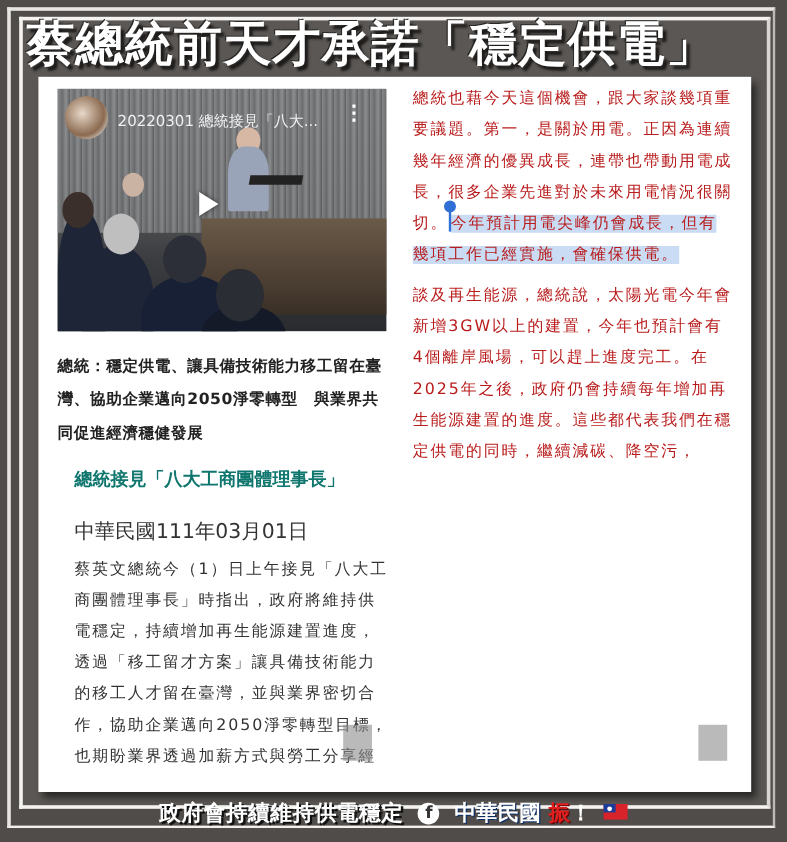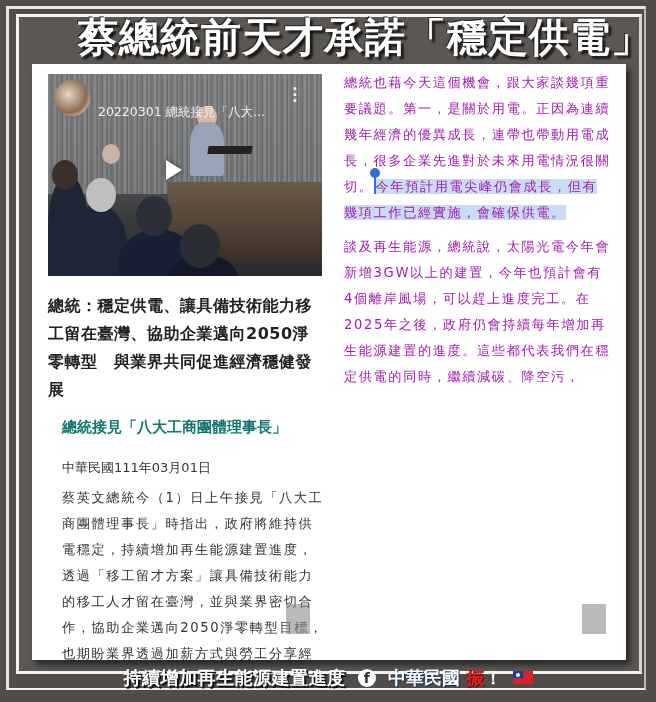--- a/index.html
+++ b/index.html
@@ -1,39 +1,39 @@
 <!DOCTYPE html>
 <html><head>
 <meta charset="utf-8">
 <style>
   html,body{margin:0;padding:0;}
   body{width:656px;height:702px;background:#4f4c49;position:relative;overflow:hidden;font-family:"DejaVu Sans","Liberation Sans",sans-serif;}
   .outer-frame{position:absolute;left:6px;top:6px;width:640px;height:684px;border-left:3px solid #e8e6e3;border-top:3px solid #e8e6e3;border-right:2px solid #bdbab6;border-bottom:2px solid #f2f0ee;box-sizing:border-box;}
   .inner-frame{position:absolute;left:16px;top:14px;width:626px;height:660px;border:3px solid #f4f3f1;border-right-color:#d8d6d3;box-sizing:border-box;background:#5a5754;}
-  .title{position:absolute;left:32px;top:12px;width:620px;text-align:right;color:#fff;font-weight:bold;font-size:40px;letter-spacing:1px;line-height:50px;text-shadow:3px 3px 2px #1d1b1a, -1px -1px 0 #2a2826;white-space:nowrap;}
+  .title{position:absolute;left:22px;top:12px;width:620px;text-align:left;color:#fff;font-weight:bold;font-size:40px;letter-spacing:1px;line-height:50px;text-shadow:3px 3px 2px #1d1b1a, -1px -1px 0 #2a2826;white-space:nowrap;}
   .card{position:absolute;left:32px;top:64px;width:594px;height:596px;background:#fff;box-shadow:4px 5px 6px rgba(0,0,0,0.55);overflow:hidden;}
   .left{position:absolute;left:16px;top:10px;width:276px;}
   .video{position:relative;width:274px;height:202px;background:linear-gradient(180deg,#7a7c7d 0%,#5d5f60 40%,#3b3d40 70%,#2a2b2e 100%);overflow:hidden;}
   .curtain{position:absolute;left:0;top:0;width:100%;height:120px;background:repeating-linear-gradient(90deg,#8b8d8e 0px,#6a6c6e 4px,#909294 7px,#5f6163 10px);opacity:0.85;}
   .table{position:absolute;left:120px;top:108px;width:160px;height:80px;background:linear-gradient(180deg,#6b5a48,#3a2f26);}
   .people{position:absolute;left:0;top:60px;width:180px;height:142px;}
   .person{position:absolute;border-radius:50% 50% 10% 10%;background:#1e2536;}
   .head{position:absolute;border-radius:50%;background:#c9a592;}
   .speaker{position:absolute;left:142px;top:48px;width:34px;height:54px;background:#9aa4b8;border-radius:40% 40% 5% 5%;}
   .speaker-head{position:absolute;left:149px;top:32px;width:20px;height:22px;background:#d7b8a5;border-radius:50%;}
   .podium{position:absolute;left:160px;top:72px;width:44px;height:8px;background:#222;transform:skewX(-10deg);}
   .video-avatar{position:absolute;left:6px;top:6px;width:36px;height:36px;border-radius:50%;background:radial-gradient(circle at 40% 40%,#e8d8c8,#8a6a50 60%,#f2f2f2 90%);}
-  .video-title{position:absolute;left:50px;top:30px;color:#f0f0f0;font-size:12.5px;white-space:nowrap;}
+  .video-title{position:absolute;left:50px;top:19px;color:#f0f0f0;font-size:12.5px;white-space:nowrap;}
   .video-menu{position:absolute;left:244px;top:12px;color:#fff;font-size:14px;font-weight:bold;line-height:6px;width:6px;text-align:center;}
   .play{position:absolute;left:118px;top:86px;width:0;height:0;border-left:16px solid #fff;border-top:10px solid transparent;border-bottom:10px solid transparent;filter:drop-shadow(0 0 2px rgba(0,0,0,0.6));}
-  .headline{margin-top:16px;font-size:16px;font-weight:bold;line-height:28px;color:#222;letter-spacing:0.5px;}
+  .headline{margin-top:16px;font-size:13px;font-weight:bold;line-height:28px;color:#222;letter-spacing:0.5px;}
   .subtitle{margin:14px 0 0 14px;font-size:15px;font-weight:bold;color:#0f766e;line-height:19px;width:230px;}
-  .date{margin:22px 0 0 14px;font-size:13px;color:#333;}
+  .date{margin:22px 0 0 14px;font-size:17px;color:#333;}
   .body-left{margin:8px 0 12px 14px;font-size:13.2px;line-height:26px;color:#333;letter-spacing:1.6px;width:262px;}
-  .right{position:absolute;left:312px;top:6px;width:268px;font-size:13.2px;line-height:26px;color:#a21caf;letter-spacing:1.6px;}
+  .right{position:absolute;left:312px;top:6px;width:268px;font-size:13.2px;line-height:26px;color:#b91c1c;letter-spacing:1.6px;}
   .right p{margin:0 0 8px 0;}
   .sel{background:#c9dcf3;}
   .caret{display:inline-block;position:relative;width:2px;height:18px;background:#2f6fd6;vertical-align:-3px;}
   .caret-top::before{content:"";position:absolute;left:-4px;top:-8px;width:10px;height:10px;border-radius:50%;background:#2f6fd6;}
   .caret-bottom::after{content:"";position:absolute;left:-4px;bottom:-8px;width:10px;height:10px;border-radius:50%;background:#2f6fd6;}
   .scroll-thumb{position:absolute;width:24px;height:30px;background:rgba(140,140,140,0.6);}
   .footer{position:absolute;left:0;top:664px;width:656px;text-align:center;white-space:nowrap;font-weight:bold;font-size:18px;line-height:28px;}
   .footer .brand{color:#fff;text-shadow:2px 2px 0 #111;letter-spacing:0.5px;}
   .footer .fb{display:inline-block;width:18px;height:18px;border-radius:50%;background:#fff;color:#333;font-size:14px;line-height:18px;text-align:center;vertical-align:1px;margin:0 6px;}
   .footer .roc{color:#ffffff;text-shadow:1px 1px 0 #0b2d66;}
@@ -84,18 +84,18 @@
   <div class="right">
     <p><span>總統也藉今天這個機會，跟大家談幾項重要議題。第一，是關於用電。正因為連續幾年經濟的優異成長，連帶也帶動用電成長，很多企業先進對於未來用電情況很關切。</span><span class="caret caret-top"></span><span class="sel">今年預計用電尖峰仍會成長，但有幾項工作已經實施，會確保供電。</span></p>
     <p>談及再生能源，總統說，太陽光電今年會新增3GW以上的建置，今年也預計會有4個離岸風場，可以趕上進度完工。在2025年之後，政府仍會持續每年增加再生能源建置的進度。這些都代表我們在穩定供電的同時，繼續減碳、降空污，</p>
   </div>
 
   <div class="scroll-thumb" style="left:254px;top:540px;"></div>
   <div class="scroll-thumb" style="left:550px;top:540px;"></div>
 </div>
 
 <div class="footer">
-  <span class="brand">持續增加再生能源建置進度</span>
+  <span class="brand">政府會持續維持供電穩定</span>
   <span class="fb">f</span>
   <span class="roc">中華民國</span>
   <span class="zhen">振</span><span class="bang">！</span>
   <span class="flag"></span>
 </div>
 
 </body></html>

